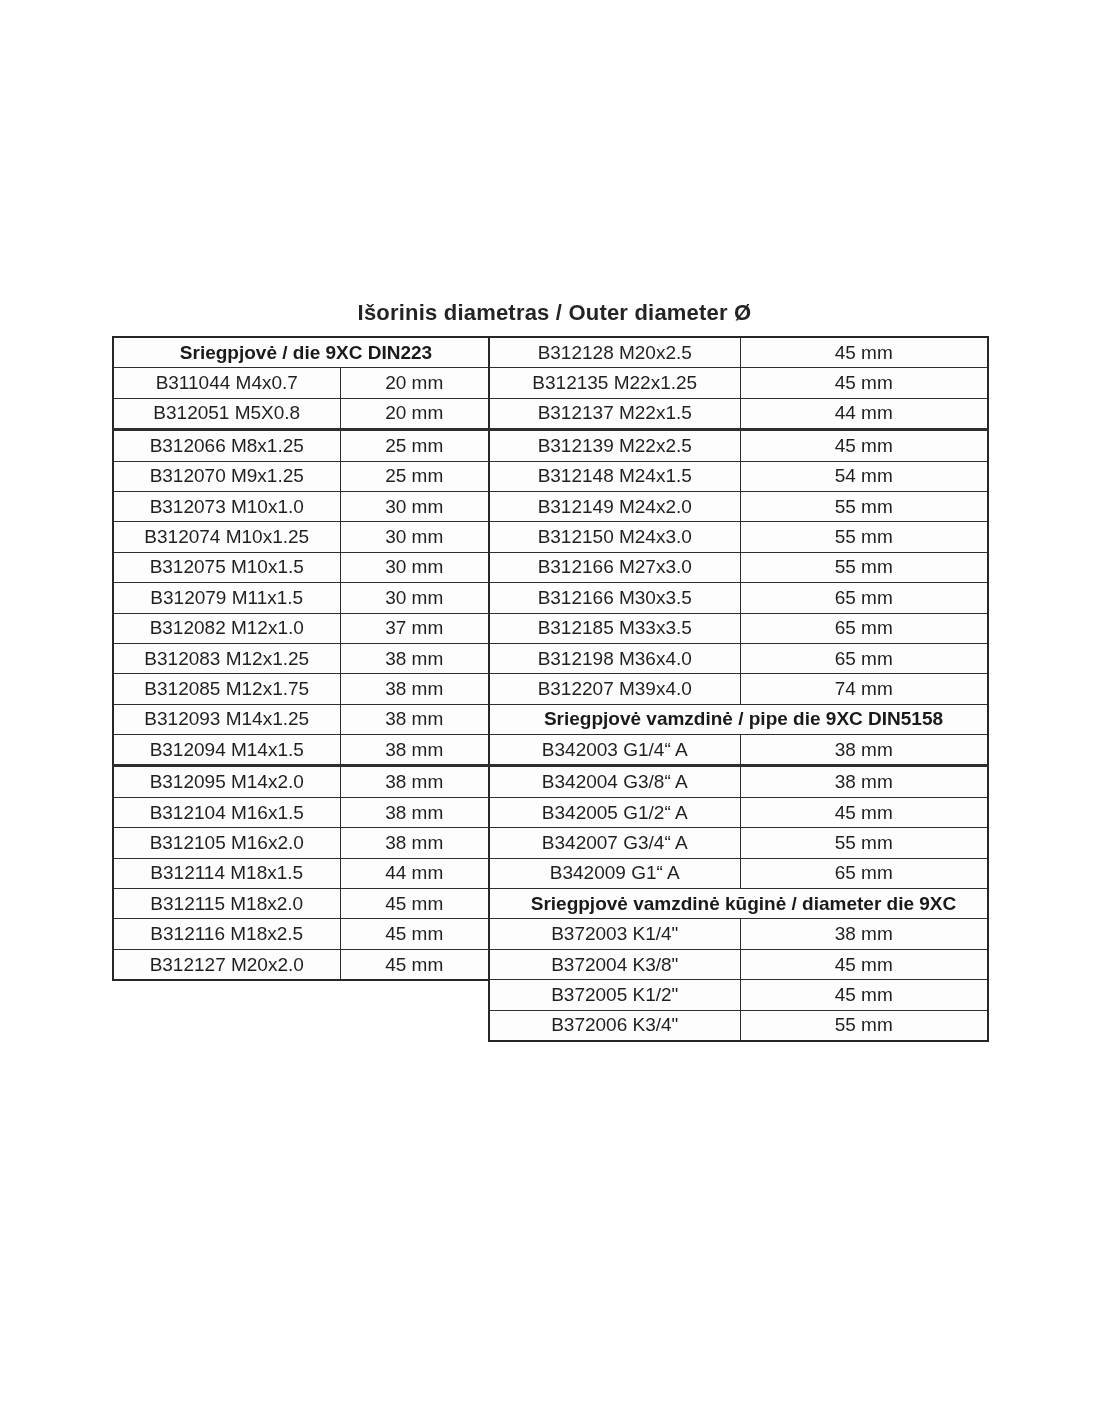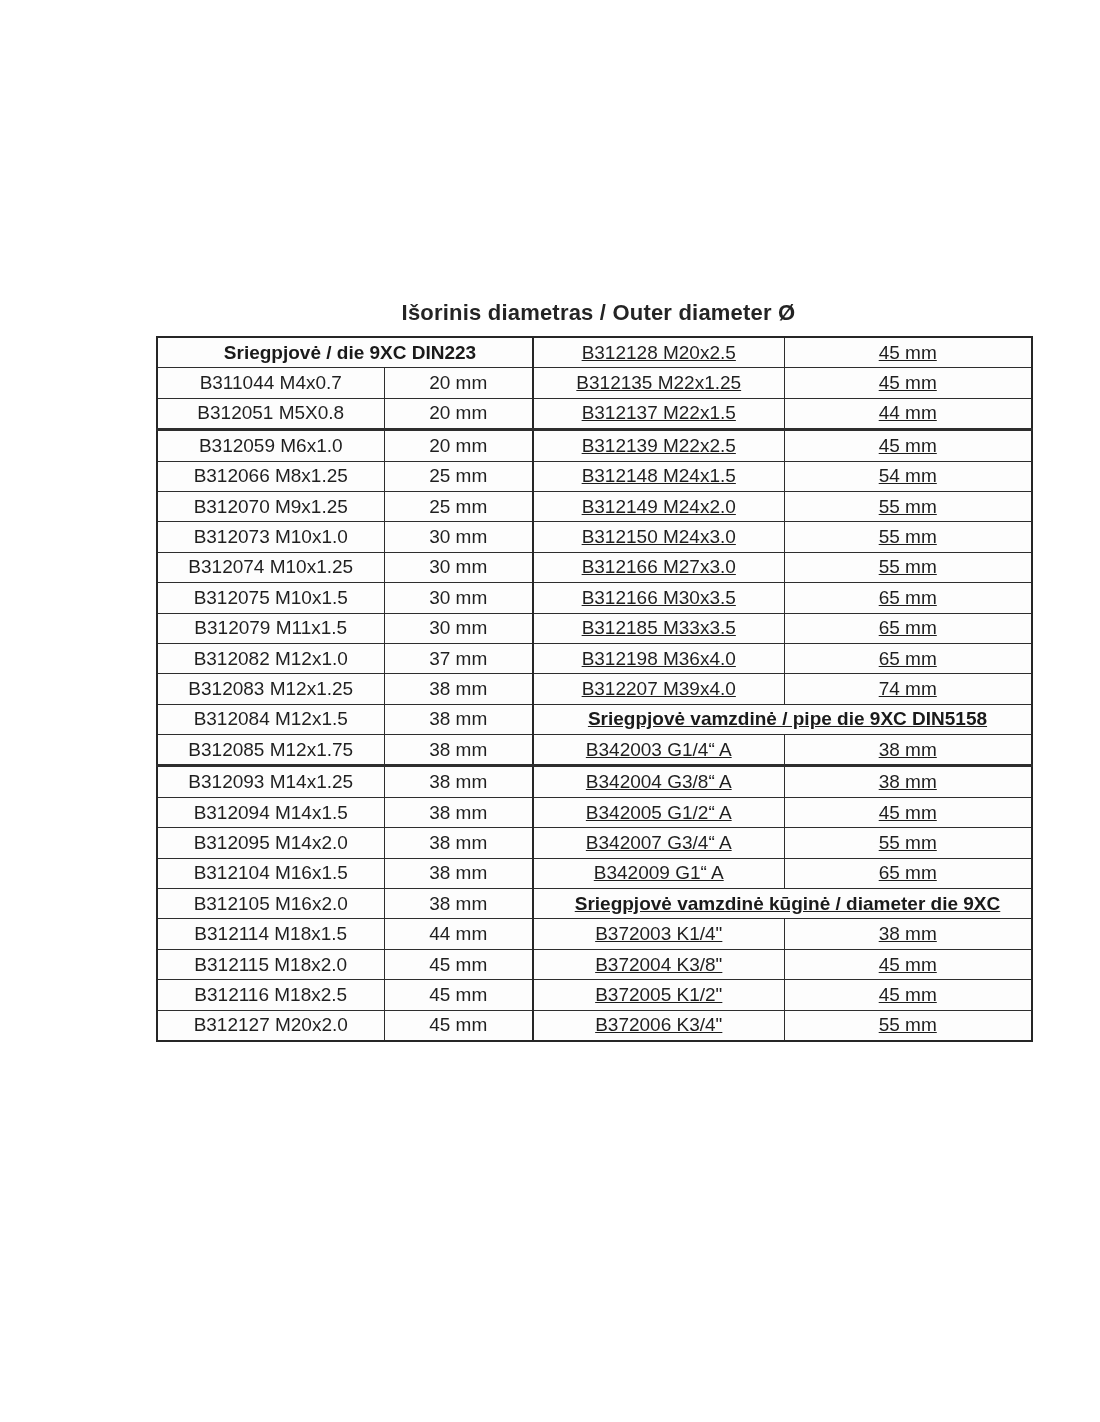--- a/index.html
+++ b/index.html
@@ -12,21 +12,20 @@
     height: 1422px;
     position: relative;
     font-family: "Liberation Sans", sans-serif;
     color: #1c1c1c;
   }
   .content {
     position: absolute;
     left: 112px;
     top: 300px;
     width: 945px;
-    margin-left: 44px;
   }
   .page-title {
     font-size: 22px;
     font-weight: bold;
     text-align: center;
     color: #242424;
     margin: 0 60px 10px 0;
     letter-spacing: 0.2px;
   }
   .tables {
@@ -34,21 +33,20 @@
     align-items: flex-start;
   }
   table.die-table {
     border-collapse: collapse;
     border: 2px solid #262626;
     table-layout: fixed;
     background: #fdfdfd;
   }
   table.die-table.right {
     margin-left: -2px;
-    text-decoration: underline;
   }
   .die-table td {
     border: 1px solid #2e2e2e;
     height: 29.4px;
     text-align: center;
     vertical-align: middle;
     font-size: 19px;
     padding: 0 2px;
     white-space: nowrap;
     overflow: hidden;
@@ -89,24 +87,20 @@
           </tr>
           <tr>
             <td>B311044 M4x0.7</td>
             <td>20 mm</td>
           </tr>
           <tr>
             <td>B312051 M5X0.8</td>
             <td>20 mm</td>
           </tr>
           <tr>
-            <td>B312059 M6x1.0</td>
-            <td>20 mm</td>
-          </tr>
-          <tr>
             <td>B312066 M8x1.25</td>
             <td>25 mm</td>
           </tr>
           <tr>
             <td>B312070 M9x1.25</td>
             <td>25 mm</td>
           </tr>
           <tr>
             <td>B312073 M10x1.0</td>
             <td>30 mm</td>
@@ -122,24 +116,20 @@
           <tr>
             <td>B312079 M11x1.5</td>
             <td>30 mm</td>
           </tr>
           <tr>
             <td>B312082 M12x1.0</td>
             <td>37 mm</td>
           </tr>
           <tr>
             <td>B312083 M12x1.25</td>
-            <td>38 mm</td>
-          </tr>
-          <tr>
-            <td>B312084 M12x1.5</td>
             <td>38 mm</td>
           </tr>
           <tr>
             <td>B312085 M12x1.75</td>
             <td>38 mm</td>
           </tr>
           <tr>
             <td>B312093 M14x1.25</td>
             <td>38 mm</td>
           </tr>

